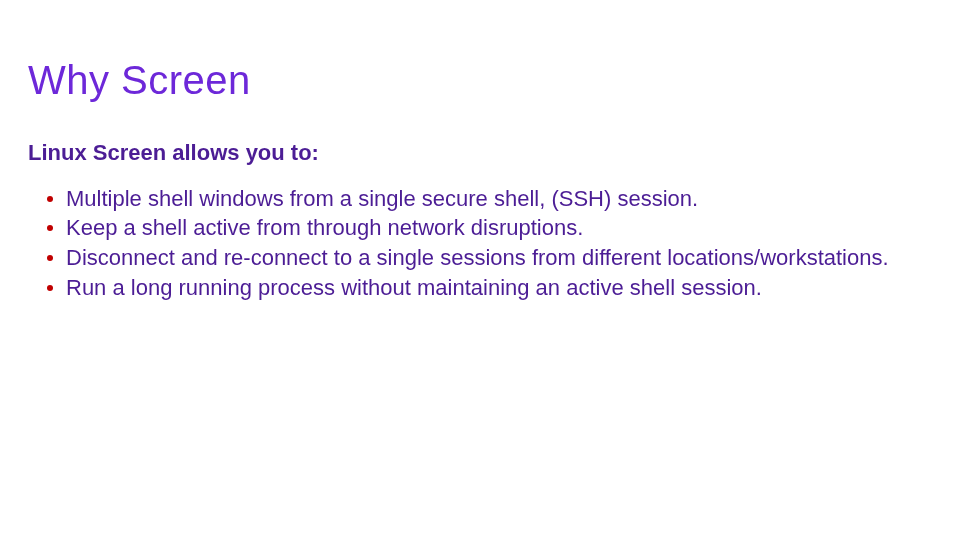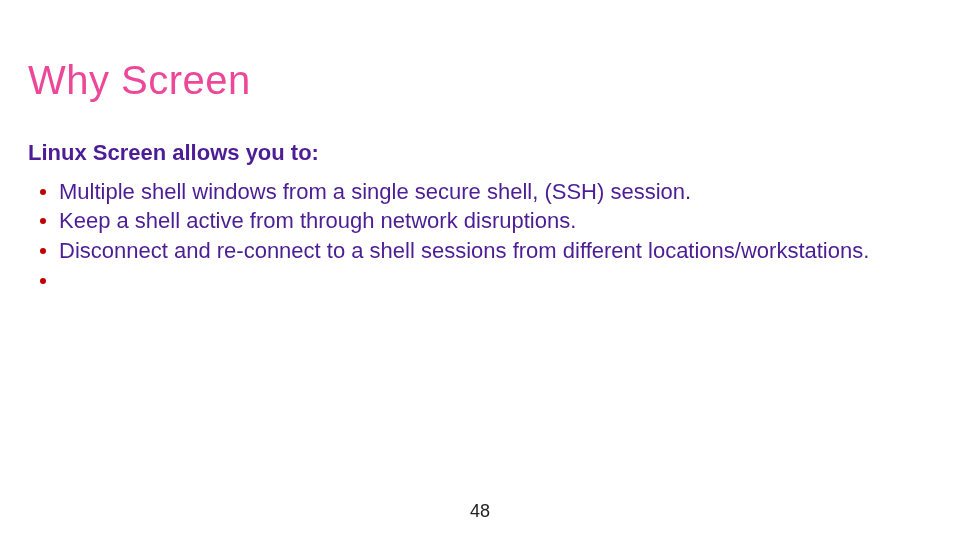--- a/index.html
+++ b/index.html
@@ -17,38 +17,38 @@
     width: 960px;
     height: 540px;
     box-sizing: border-box;
   }
   .title {
     position: absolute;
     left: 28px;
     top: 58px;
     font-size: 40px;
     font-weight: 300;
-    color: #ec4899;
+    color: #6d28d9;
     letter-spacing: 0.5px;
   }
   .body {
     position: absolute;
     left: 28px;
     top: 138px;
     right: 28px;
     font-size: 22px;
     line-height: 1.35;
     color: #4c1d95;
   }
   .subhead {
     font-weight: 700;
   }
   ul.bullets {
     list-style: none;
-    margin: 9px;
+    margin: 16px;
     padding: 0;
   }
   ul.bullets li {
     position: relative;
     padding-left: 22px;
     font-weight: 400;
   }
   ul.bullets li .dot {
     position: absolute;
     left: 3px;
@@ -82,23 +82,23 @@
       <li>
         <span class="dot"></span>
         <span>Multiple shell windows from a single secure shell, (SSH) session.</span>
       </li>
       <li>
         <span class="dot"></span>
         <span>Keep a shell active from through network disruptions.</span>
       </li>
       <li>
         <span class="dot"></span>
-        <span>Disconnect and re-connect to a shell sessions from different locations/workstations.</span>
+        <span>Disconnect and re-connect to a single sessions from different locations/workstations.</span>
       </li>
       <li>
         <span class="dot"></span>
+        <span>Run a long running process without maintaining an active shell session.</span>
       </li>
     </ul>
   </div>
 
-  <div class="pagenum">48</div>
 
 </div>
 
 </body></html>

